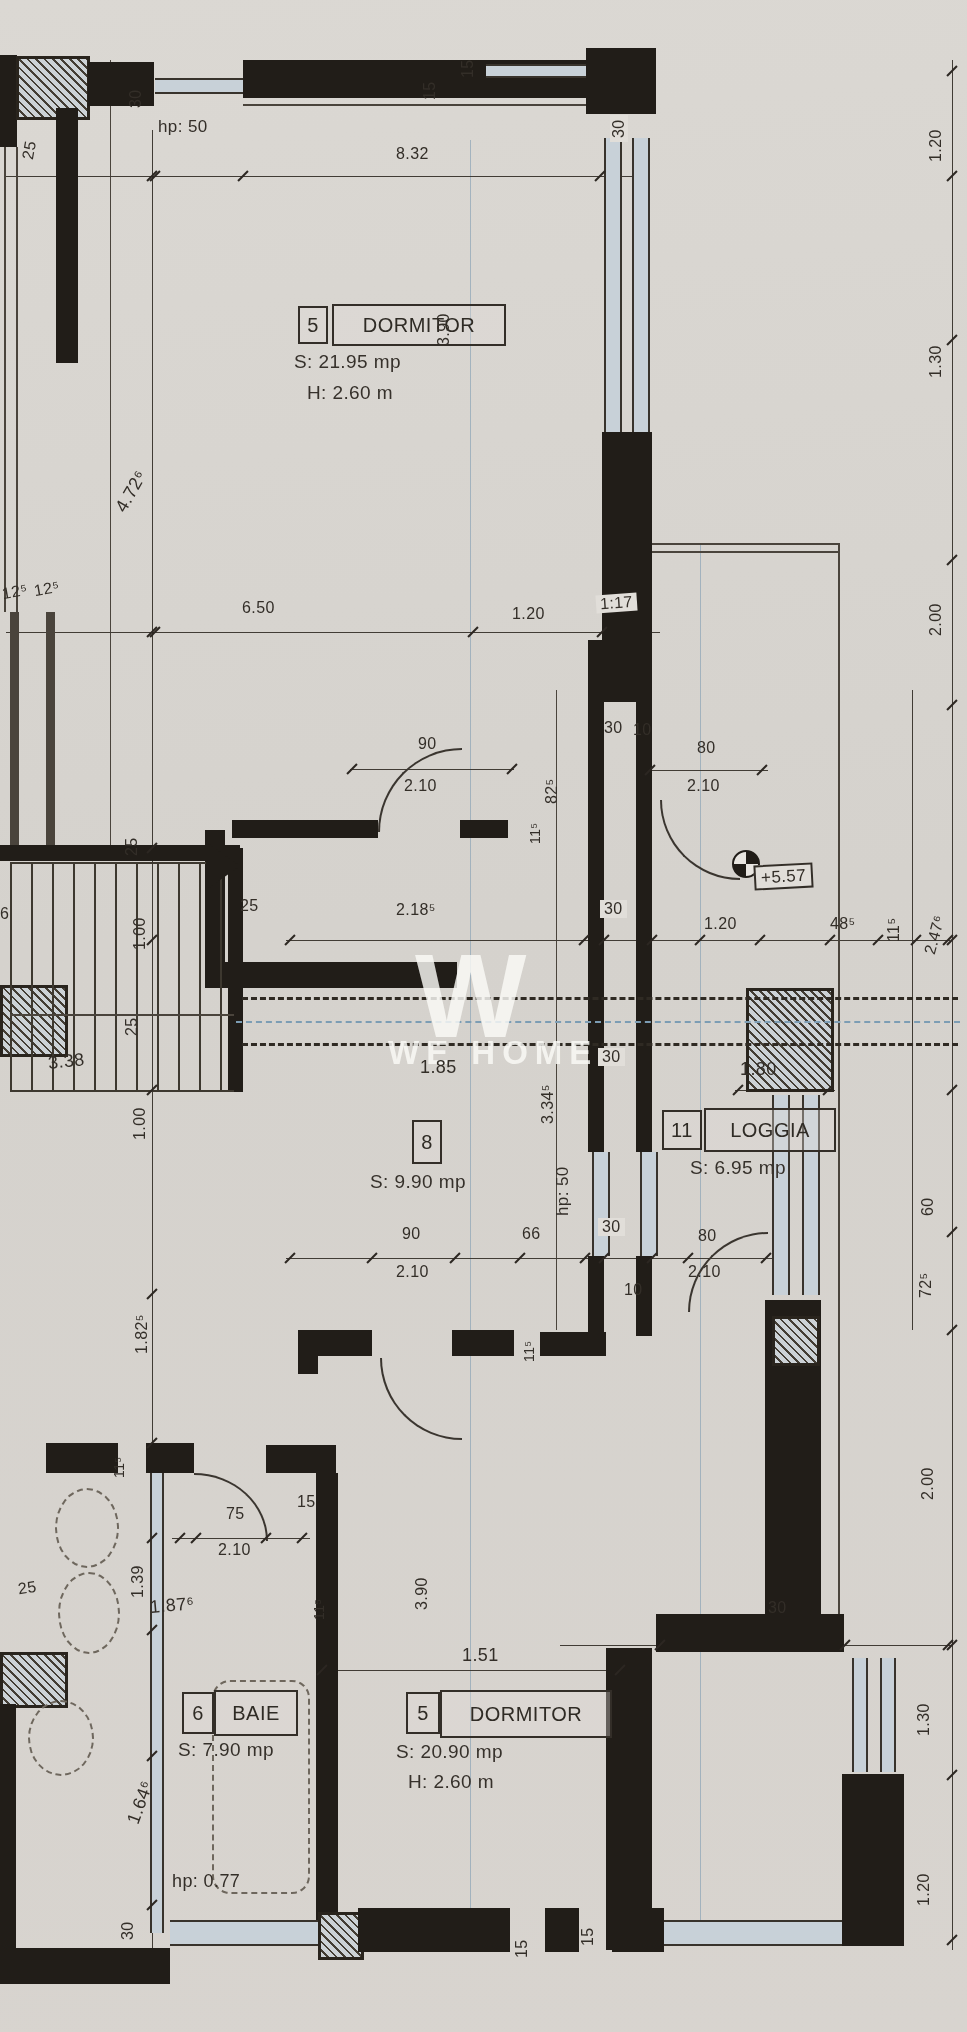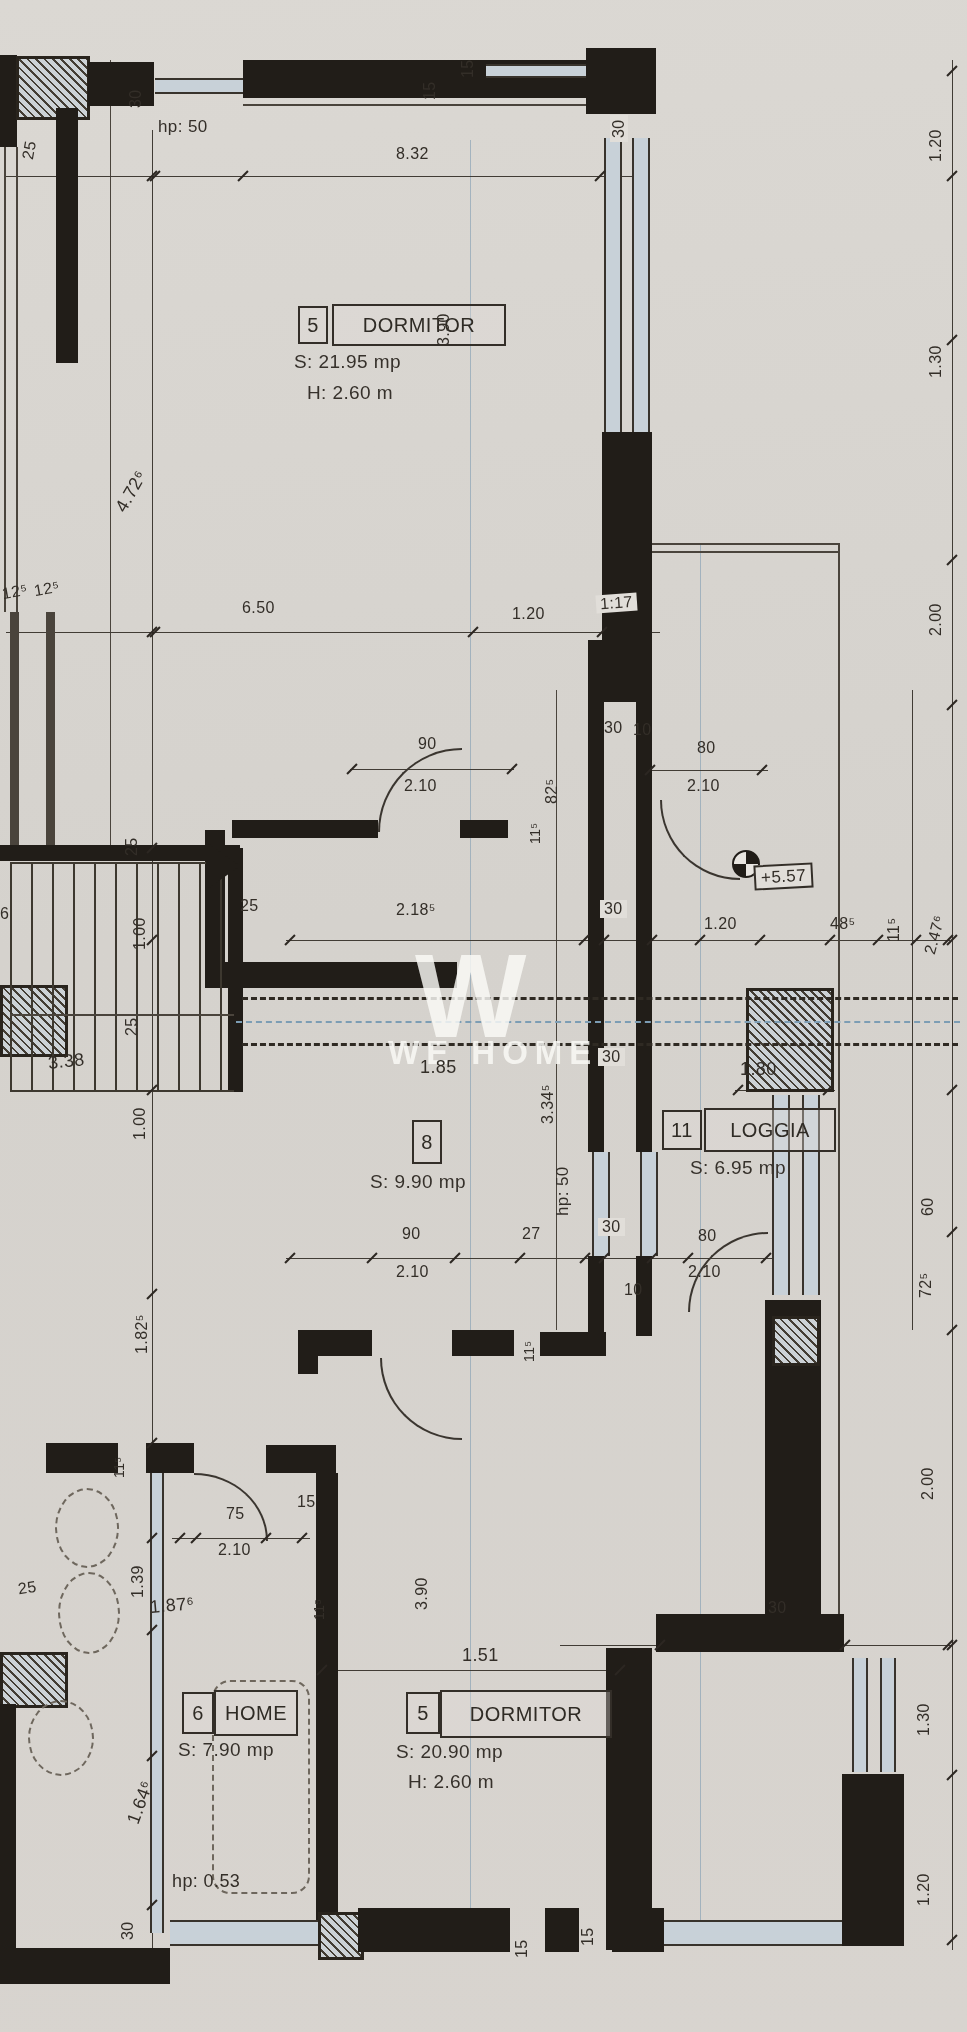--- a/index.html
+++ b/index.html
@@ -156,31 +156,31 @@
   <div class="area" style="left:307px;top:383px">H: 2.60 m</div>
 
   <div class="nbox" style="left:412px;top:1120px;width:26px;height:40px">8</div>
   <div class="area" style="left:370px;top:1172px">S: 9.90 mp</div>
 
   <div class="nbox" style="left:662px;top:1110px;width:36px;height:36px">11</div>
   <div class="nbox" style="left:704px;top:1108px;width:128px;height:40px">LOGGIA</div>
   <div class="area" style="left:690px;top:1158px">S: 6.95 mp</div>
 
   <div class="nbox" style="left:182px;top:1692px;width:28px;height:38px">6</div>
-  <div class="nbox" style="left:214px;top:1690px;width:80px;height:42px">HOME</div>
+  <div class="nbox" style="left:214px;top:1690px;width:80px;height:42px">BAIE</div>
   <div class="area" style="left:178px;top:1740px">S: 7.90 mp</div>
 
   <div class="nbox" style="left:406px;top:1692px;width:30px;height:38px">5</div>
   <div class="nbox" style="left:440px;top:1690px;width:168px;height:44px">DORMITOR</div>
   <div class="area" style="left:396px;top:1742px">S: 20.90 mp</div>
   <div class="area" style="left:408px;top:1772px">H: 2.60 m</div>
 
   <div class="lb" style="left:158px;top:118px;font-size:17px">hp: 50</div>
   <div class="lb rt" style="left:554px;top:1216px;font-size:17px">hp: 50</div>
-  <div class="lb" style="left:172px;top:1872px;font-size:18px">hp: 0.53</div>
+  <div class="lb" style="left:172px;top:1872px;font-size:18px">hp: 0.77</div>
   <div class="lb" style="left:754px;top:864px;font-size:17px;border:2px solid #332e28;background:#e1ded9;padding:2px 5px;transform:rotate(-3deg)">+5.57</div>
 
   <div class="lb" style="left:396px;top:146px">8.32</div>
   <div class="lb" style="left:2px;top:584px;transform:rotate(-10deg)">12⁵</div>
   <div class="lb" style="left:34px;top:581px;transform:rotate(-10deg)">12⁵</div>
   <div class="lb" style="left:242px;top:600px">6.50</div>
   <div class="lb" style="left:512px;top:606px">1.20</div>
   <div class="lb bx" style="left:596px;top:594px;transform:rotate(-4deg)">1:17</div>
   <div class="lb" style="left:418px;top:736px">90</div>
   <div class="lb" style="left:404px;top:778px">2.10</div>
@@ -193,21 +193,21 @@
   <div class="lb" style="left:704px;top:916px">1.20</div>
   <div class="lb" style="left:830px;top:916px">48⁵</div>
   <div class="lb" style="left:0;top:906px">6</div>
   <div class="lb" style="left:240px;top:898px">25</div>
   <div class="lb" style="left:48px;top:1052px;transform:rotate(-6deg);font-size:18px">3.38</div>
   <div class="lb" style="left:420px;top:1058px;font-size:18px">1.85</div>
   <div class="lb bx" style="left:598px;top:1048px">30</div>
   <div class="lb" style="left:740px;top:1060px;font-size:18px">1.80</div>
   <div class="lb" style="left:402px;top:1226px">90</div>
   <div class="lb" style="left:396px;top:1264px">2.10</div>
-  <div class="lb" style="left:522px;top:1226px">27</div>
+  <div class="lb" style="left:522px;top:1226px">66</div>
   <div class="lb bx" style="left:598px;top:1218px">30</div>
   <div class="lb" style="left:624px;top:1282px">10</div>
   <div class="lb" style="left:698px;top:1228px">80</div>
   <div class="lb" style="left:688px;top:1264px">2.10</div>
   <div class="lb" style="left:226px;top:1506px">75</div>
   <div class="lb" style="left:218px;top:1542px">2.10</div>
   <div class="lb" style="left:297px;top:1494px">15</div>
   <div class="lb" style="left:18px;top:1580px;transform:rotate(-8deg)">25</div>
   <div class="lb" style="left:150px;top:1596px;transform:rotate(-5deg);font-size:18px">1.87⁶</div>
   <div class="lb" style="left:462px;top:1646px;font-size:18px">1.51</div>

